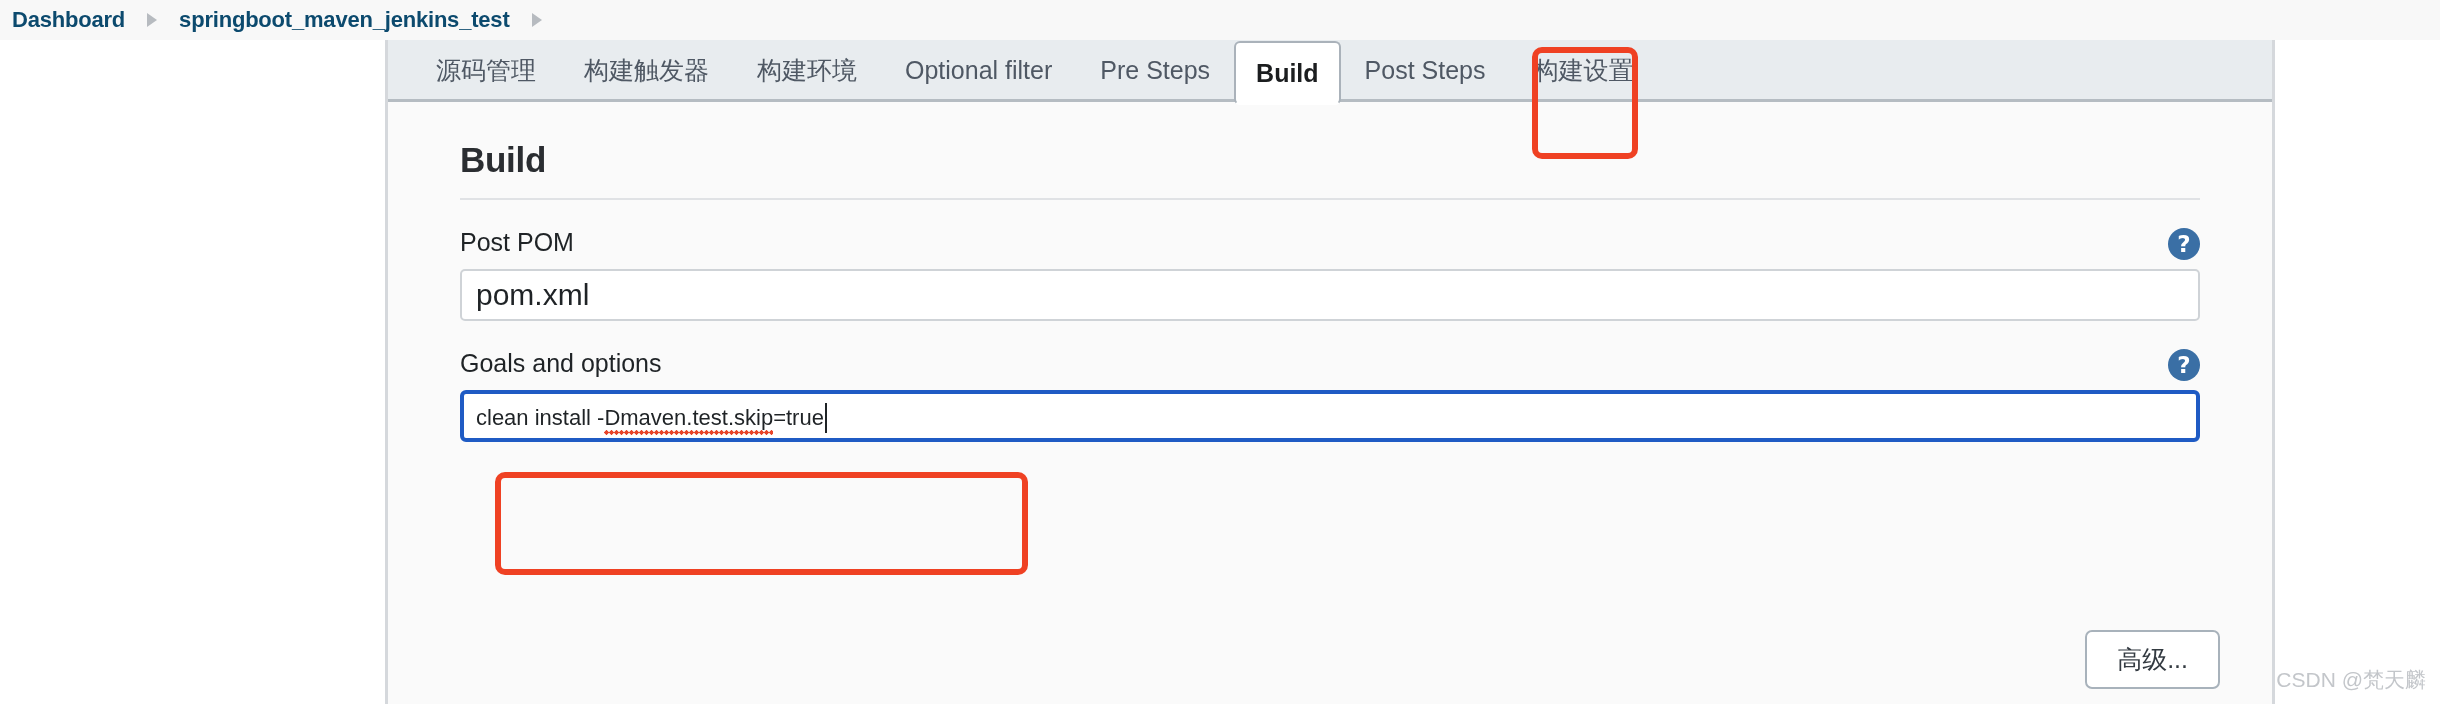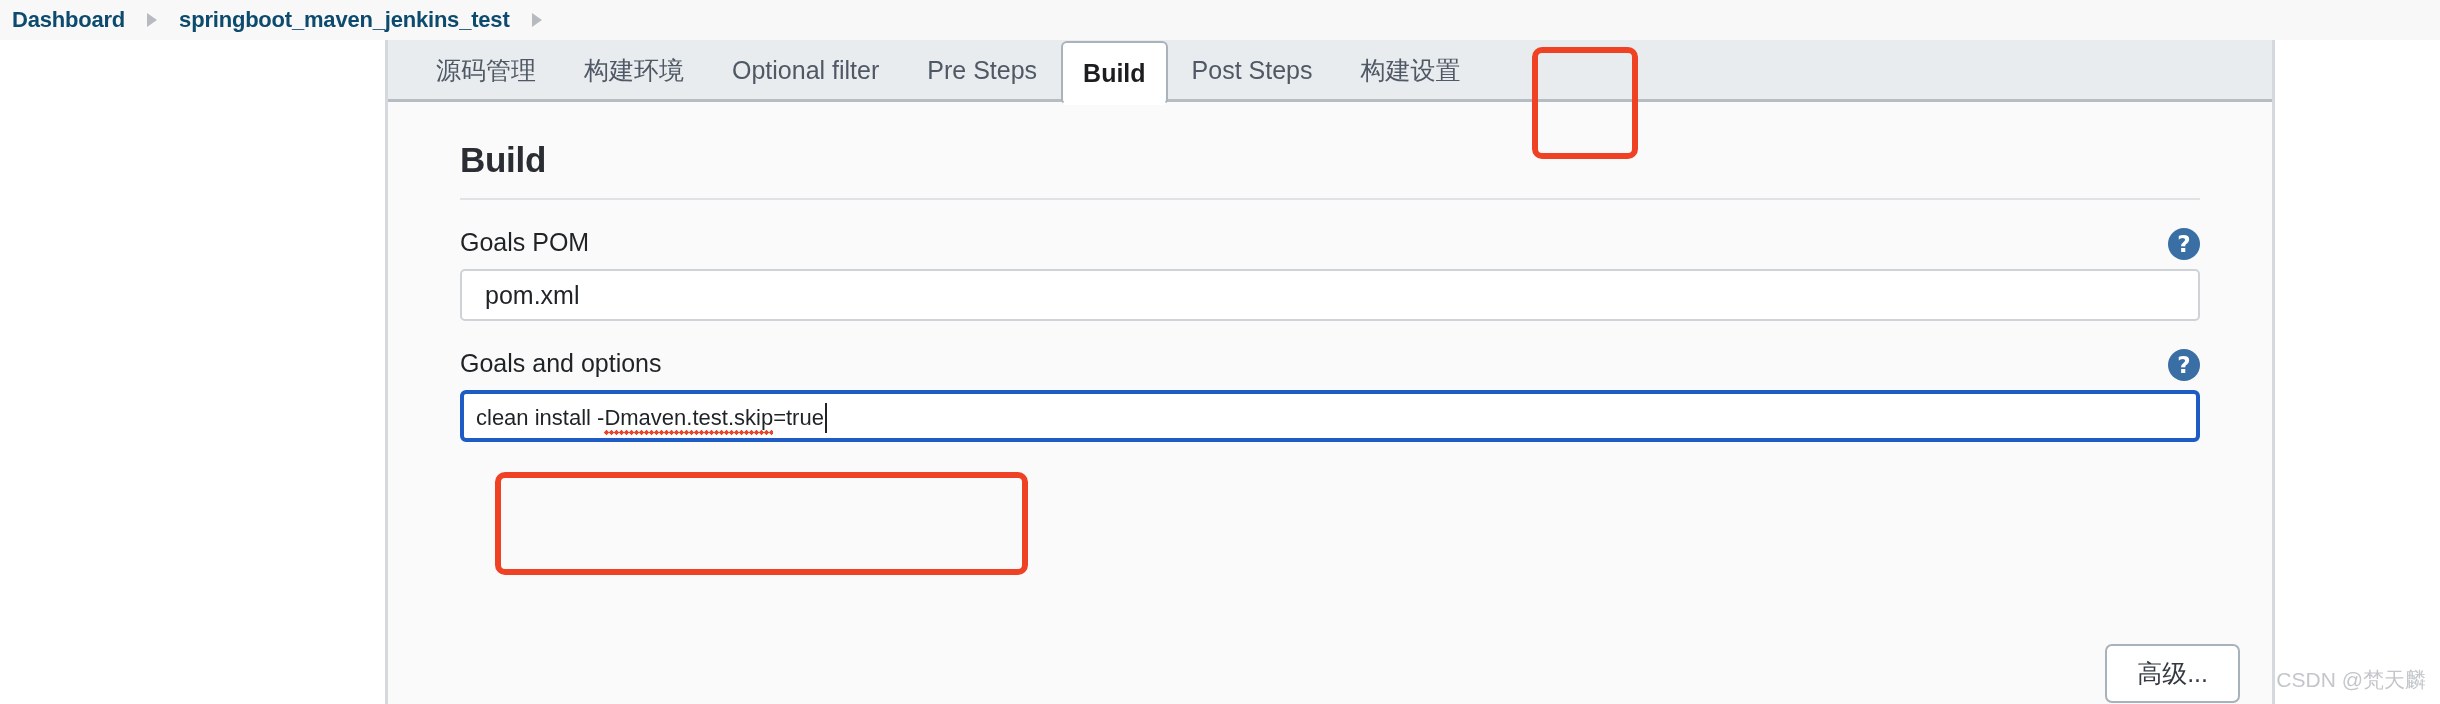--- a/index.html
+++ b/index.html
@@ -137,23 +137,23 @@
     cursor: pointer;
     font-family: "DejaVu Sans", sans-serif;
   }
 
   .text-input {
     width: 100%;
     height: 52px;
     background: #ffffff;
     border: 2px solid #cfd3d7;
     border-radius: 5px;
-    font-size: 25px;
+    font-size: 30px;
     color: #1f2326;
-    padding: 0 23px;
+    padding: 0 14px;
     font-family: "Liberation Sans", sans-serif;
     outline: none;
   }
   .text-input.focused {
     border: 4px solid #1f5bc4;
     border-radius: 6px;
   }
 
   
   #goals-input-wrap { position: relative; }
@@ -185,23 +185,23 @@
     width: 2px;
     height: 30px;
     background: #1f2326;
     margin-left: 1px;
     vertical-align: middle;
   }
 
   
   #advanced-row {
     position: absolute;
-    left: 0; top: 604px;
+    left: 0; top: 590px;
     width: 1884px;
-    padding-right: 32px;
+    padding-right: 52px;
     display: flex;
     justify-content: flex-end;
   }
   #advanced-button {
     background: #ffffff;
     border: 2px solid #a8b2bb;
     border-radius: 7px;
     font-size: 25px;
     color: #333a41;
     padding: 11px 30px;
@@ -234,35 +234,36 @@
     <svg width="18" height="20" viewBox="0 0 18 20">
         <path d="M4 3 L14 10 L4 17 Z" fill="#b7bbc0"></path>
       </svg>
   </span>
 </div>
 
 <div id="content-panel">
 
   <div id="tab-bar">
     <div class="tab">源码管理</div>
+    <div class="tab">构建触发器</div>
     <div class="tab">构建环境</div>
     <div class="tab">Optional filter</div>
     <div class="tab">Pre Steps</div>
     <div class="tab active">Build</div>
     <div class="tab">Post Steps</div>
     <div class="tab">构建设置</div>
   </div>
 
   <div id="build-section">
 
     <div id="build-heading">Build</div>
     <div id="build-divider"></div>
 
     <div class="field-row">
-      <div class="field-label">Goals POM</div>
+      <div class="field-label">Post POM</div>
       <div class="help-icon">?</div>
       <input class="text-input" type="text" value="pom.xml" style="">
     </div>
 
     <div class="field-row">
       <div class="field-label">Goals and options</div>
       <div class="help-icon">?</div>
       <div id="goals-input-wrap">
         <input class="text-input focused" type="text" style="color: transparent; caret-color: transparent;" value="clean install -Dmaven.test.skip=true">
         <div id="goals-visual">

